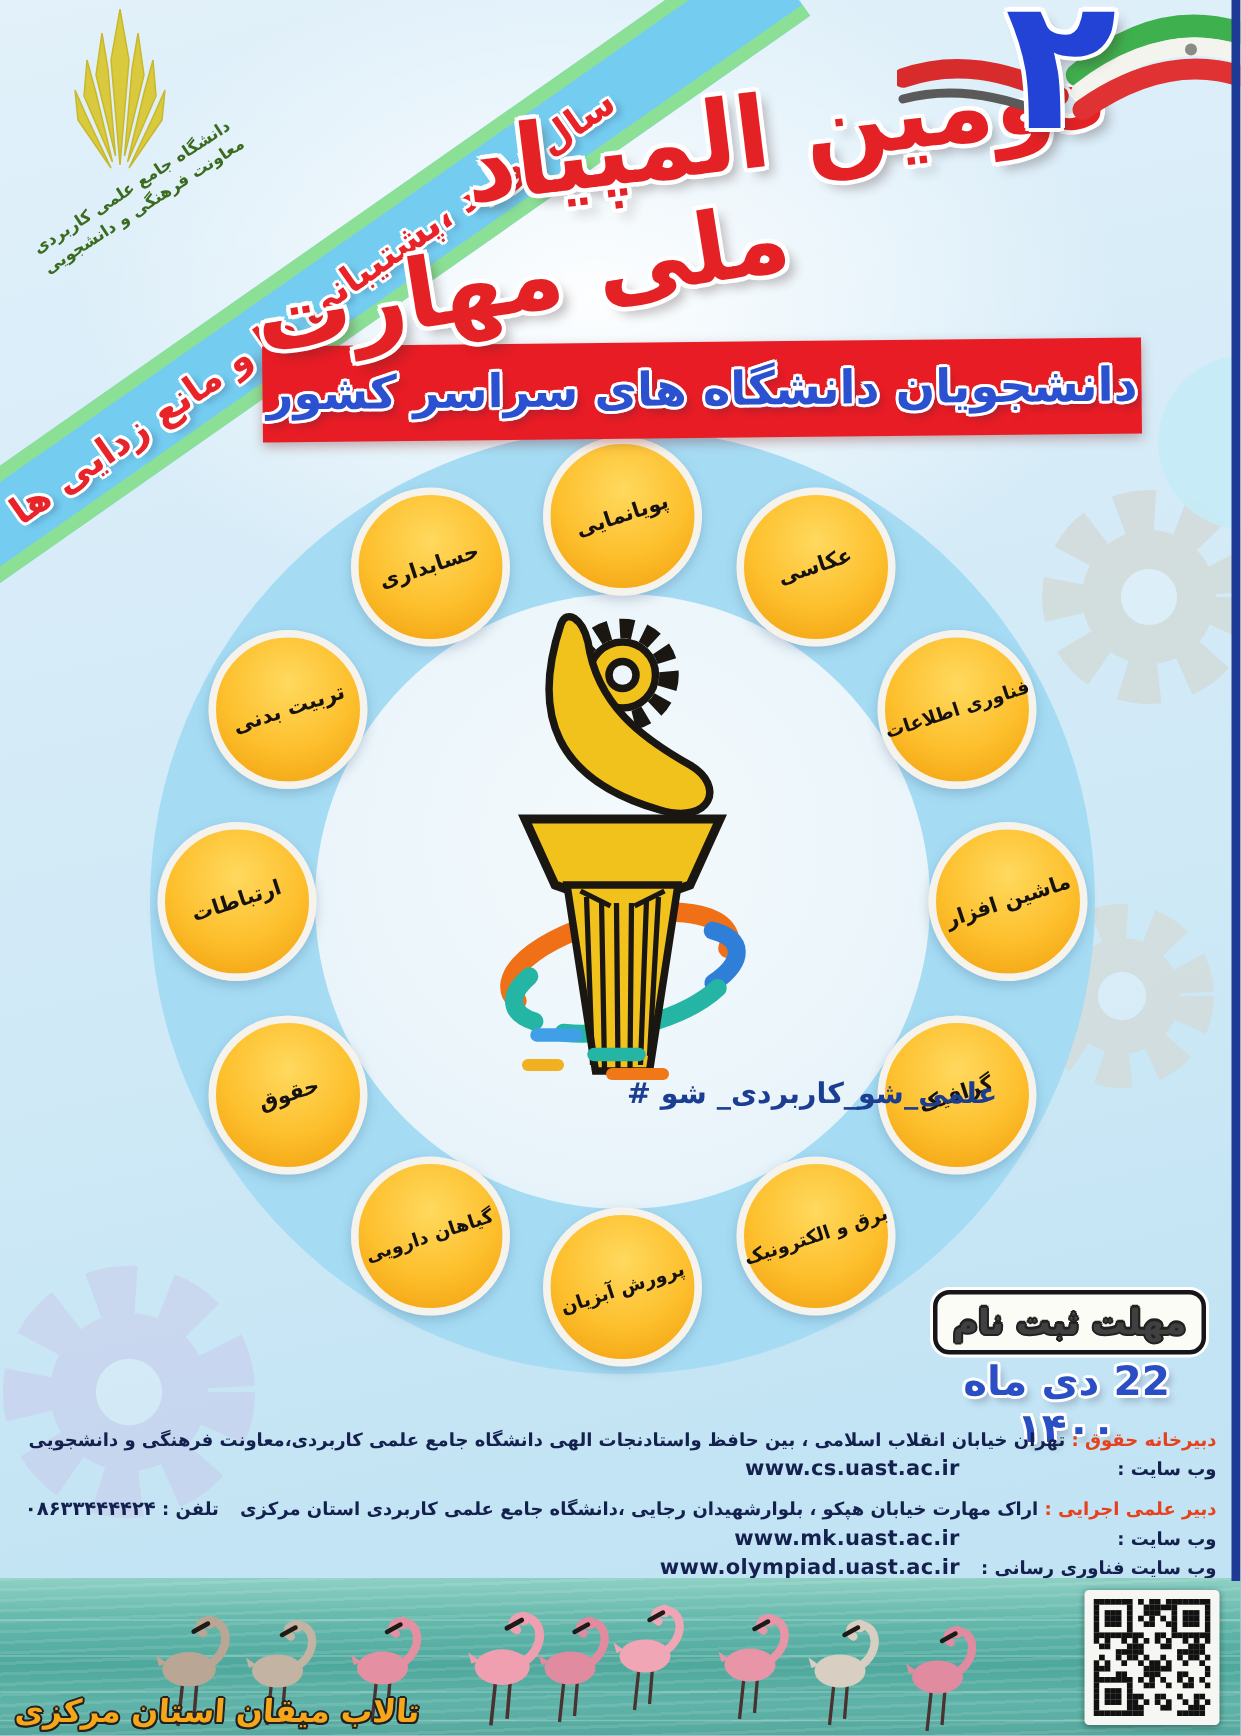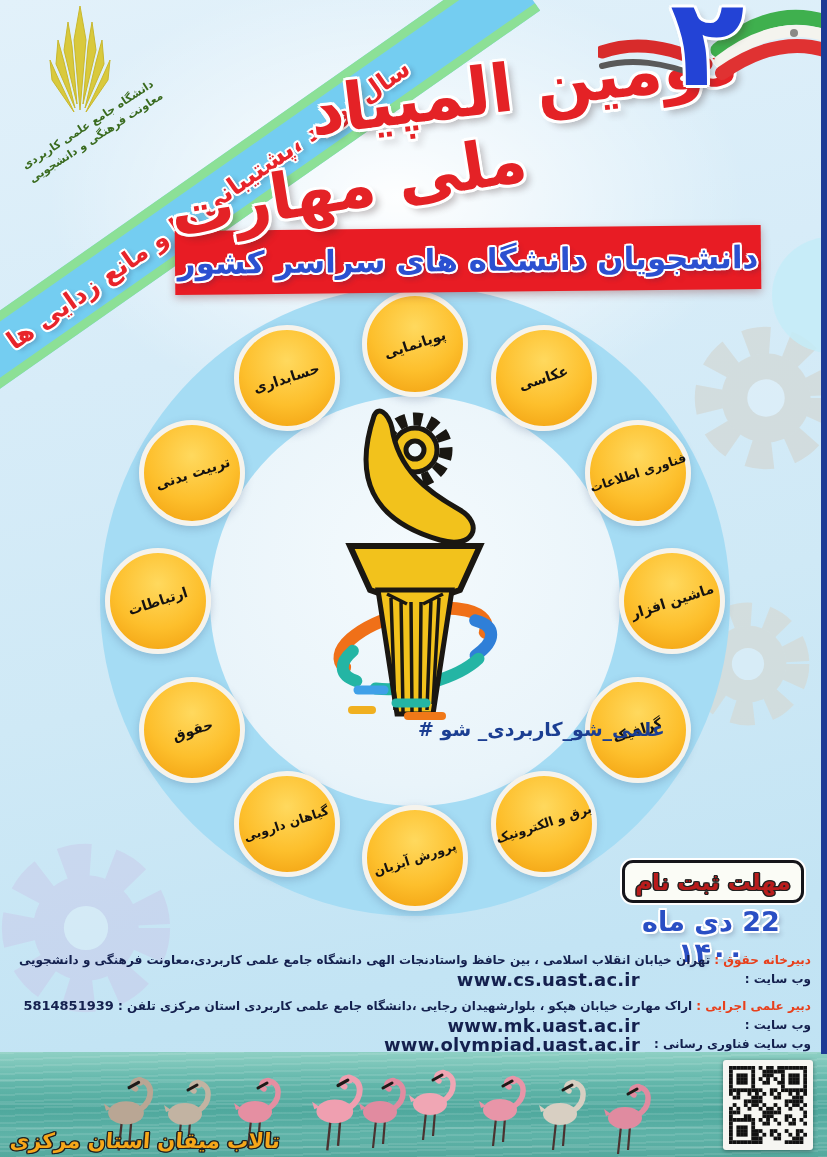--- a/index.html
+++ b/index.html
@@ -64,31 +64,31 @@
   #emblem{left:312px;top:398px;z-index:2;}
 
   
   #hashtag{left:418px;top:718px;width:270px;direction:ltr;text-align:left;
     color:#1b3e92;font-weight:bold;font-size:19px;z-index:2;}
 
   
   #reg-box{left:622px;top:860px;width:182px;height:43px;background:#fbfcf6;border:3px solid #15151a;
     border-radius:11px;z-index:4;display:flex;align-items:center;justify-content:center;
     box-shadow:0 0 0 2px #fff;}
-  #reg-box span{color:#b91c1c;font-weight:bold;font-size:23px;}
+  #reg-box span{color:#404040;font-weight:bold;font-size:23px;}
   #reg-date{left:606px;top:906px;width:210px;text-align:center;color:#2a4fc4;font-weight:bold;
     font-size:27px;z-index:4;}
 
   
   #contacts{left:0;top:950px;width:819px;z-index:4;color:#14204e;font-weight:bold;
     font-size:12px;padding:0 8px 0 4px;}
   #contacts .line{white-space:nowrap;line-height:20px;text-align:right;}
   #contacts .red{color:#e8401c;}
   #contacts .site-line{display:flex;align-items:center;line-height:19px;}
-  .url{direction:ltr;unicode-bidi:isolate;font-size:18px;letter-spacing:.2px;}
+  .url{direction:ltr;unicode-bidi:isolate;font-size:14px;letter-spacing:.2px;}
   #central-site-row{gap:105px;}
   #exec-site-row{gap:105px;}
   #info-site-row{gap:14px;}
   .block2{margin-top:7px;}
 
   
   #footer-photo{left:0;top:1052px;width:827px;height:105px;z-index:10;overflow:hidden;
     background:
       repeating-linear-gradient(178deg, rgba(255,255,255,.10) 0 2px, rgba(0,0,0,0) 2px 7px),
       linear-gradient(180deg,#8fd0c4 0%,#66b9ad 25%,#4fa89d 55%,#5fb3a8 80%,#54a89d 100%);}
@@ -261,22 +261,22 @@
       
     </div>
     <div class="site-line" id="central-site-row">
       <span>وب سایت :</span>
       <span class="url">www.cs.uast.ac.ir</span>
     </div>
 
     <div class="line block2">
       <span class="red">دبیر علمی اجرایی :</span>
       <span>اراک مهارت خیابان هپکو ، بلوارشهیدان رجایی ،دانشگاه جامع علمی کاربردی استان مرکزی</span>
-      <span style="">تلفن :</span>
-      <span class="url" style="font-size:13px">5814851939</span>
+      <span style="margin-right:10px">تلفن :</span>
+      <span class="url" style="font-size:13px">۰۸۶۳۳۴۴۴۴۲۴</span>
     </div>
     <div class="site-line" id="exec-site-row">
       <span>وب سایت :</span>
       <span class="url">www.mk.uast.ac.ir</span>
     </div>
     <div class="site-line" id="info-site-row">
       <span>وب سایت فناوری رسانی :</span>
       <span class="url">www.olympiad.uast.ac.ir</span>
     </div>
   </div>

